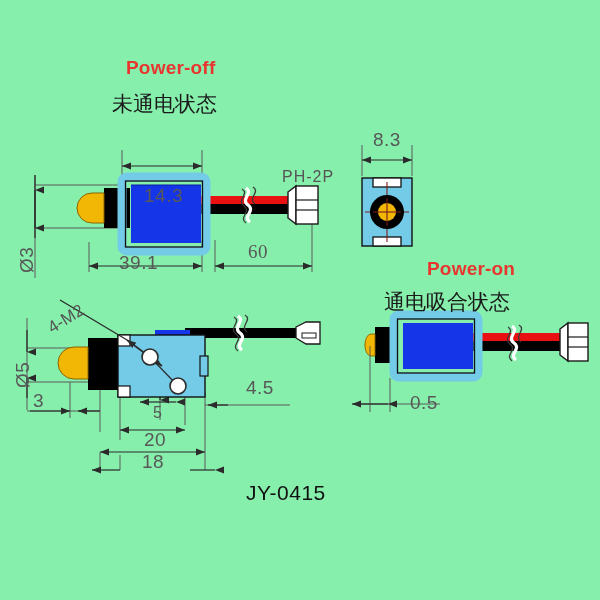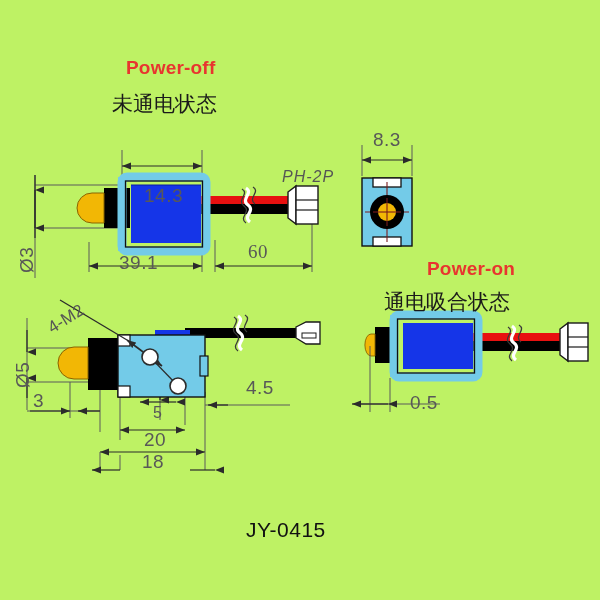--- a/index.html
+++ b/index.html
@@ -11,21 +11,21 @@
     width: 600px;
     height: 600px;
     font-family: "Liberation Sans", sans-serif;
     position: relative;
     overflow: hidden;
   }
   #stage {
     position: relative;
     width: 600px;
     height: 600px;
-    background: #bef264;
+    background: #86efac;
   }
   svg.drawing {
     position: absolute;
     left: 0;
     top: 0;
     width: 600px;
     height: 600px;
   }
   .lbl {
     position: absolute;
@@ -268,31 +268,31 @@
     </g>
   </svg>
 
   <div class="lbl title-en" style="left:126px; top:57px;">Power-off</div>
   <div class="lbl title-cn" style="left:112px; top:90px;">未通电状态</div>
 
   <div class="lbl dim" style="left:144px; top:141px;margin-top:44px;">14.3</div>
   <div class="lbl dim" style="left:119px; top:252px;">39.1</div>
   <div class="lbl dim" style="left:248px; top:241px;font-family:Liberation Serif, serif;">60</div>
   <div class="lbl dim rot90" style="left:16px; top:273px;">Ø3</div>
-  <div class="lbl conn-lbl" style="left:282px; top:168px;font-style:italic;">PH-2P</div>
+  <div class="lbl conn-lbl" style="left:282px; top:168px;">PH-2P</div>
 
   <div class="lbl dim" style="left:373px; top:129px;">8.3</div>
 
   <div class="lbl title-cn" style="left:384px; top:288px;">通电吸合状态</div>
   <div class="lbl title-en" style="left:427px; top:258px;">Power-on</div>
   <div class="lbl dim" style="left:410px; top:392px;">0.5</div>
 
   <div class="lbl m2-lbl" style="left:55px; top:318px;">4-M2</div>
   <div class="lbl dim rot90" style="left:12px; top:388px;">Ø5</div>
   <div class="lbl dim" style="left:33px; top:390px;">3</div>
   <div class="lbl dim-sm" style="left:153px; top:404px;">5</div>
   <div class="lbl dim" style="left:144px; top:429px;">20</div>
   <div class="lbl dim" style="left:142px; top:451px;">18</div>
   <div class="lbl dim" style="left:246px; top:377px;">4.5</div>
 
-  <div class="lbl partno" style="left:246px; top:481px;margin-top:37px;">JY-0415</div>
+  <div class="lbl partno" style="left:246px; top:481px;">JY-0415</div>
 
 </div>
 
 </body></html>

